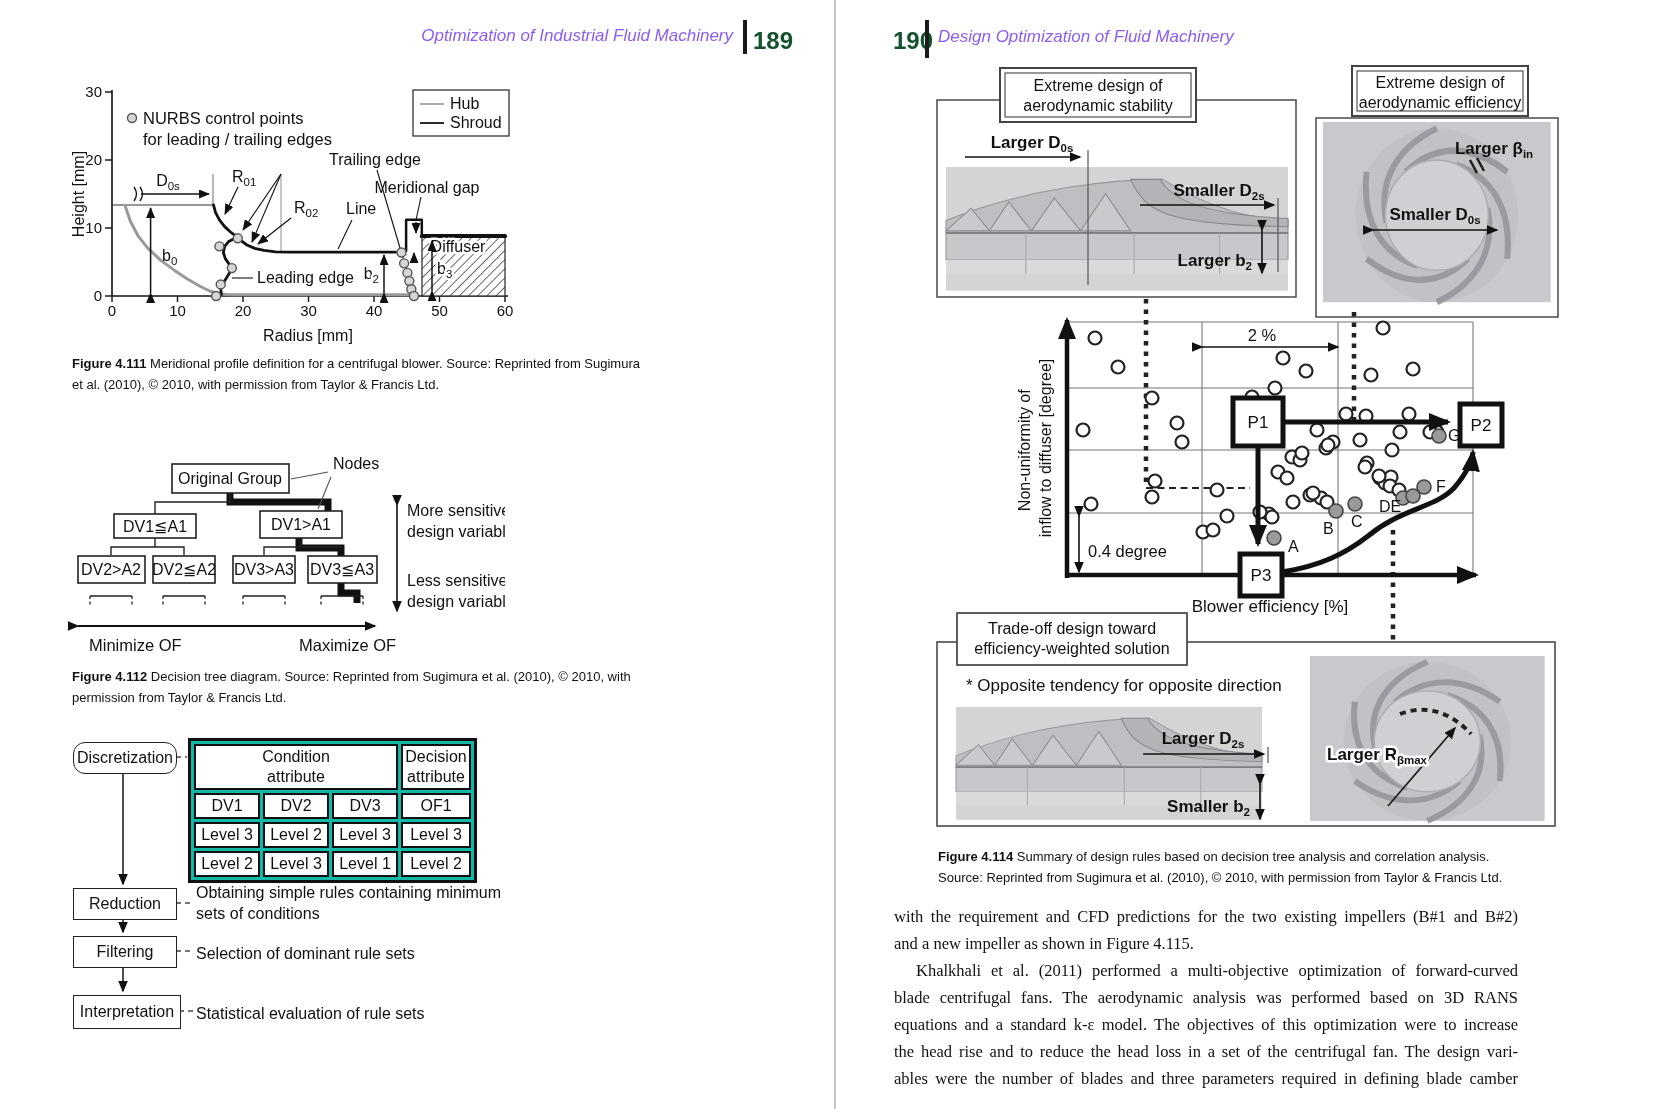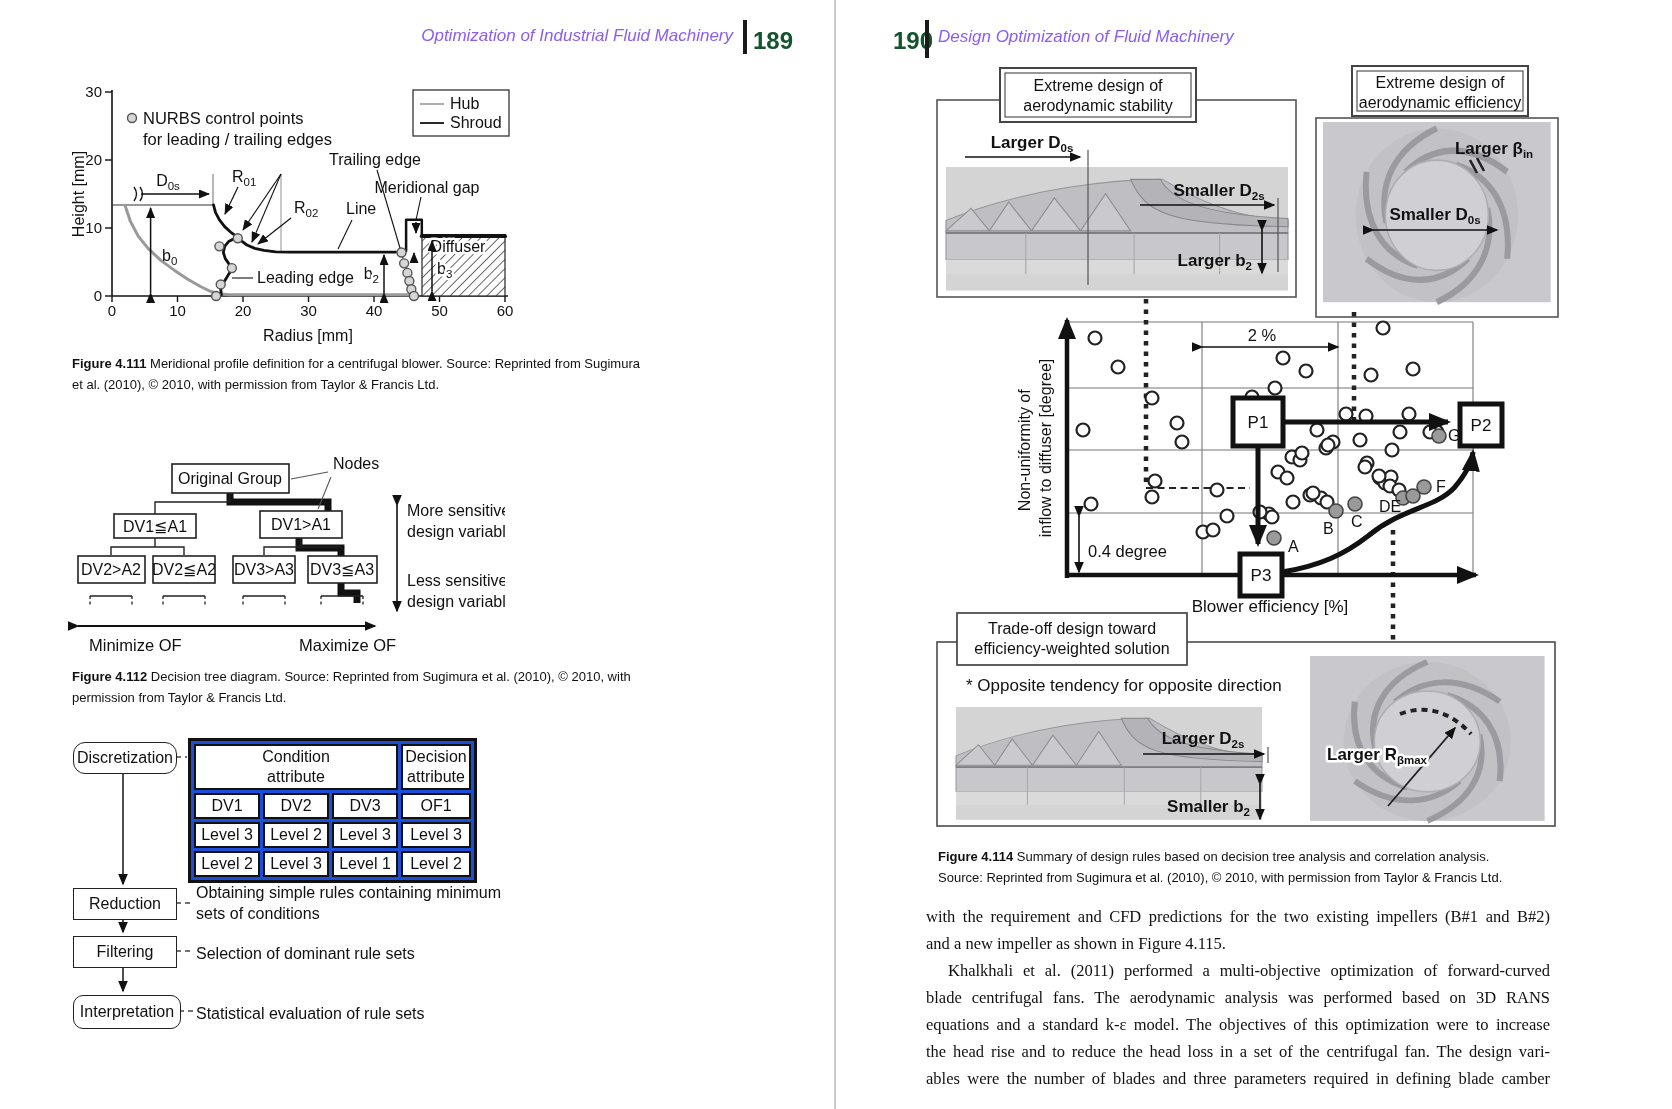--- a/index.html
+++ b/index.html
@@ -17,21 +17,21 @@
   .bodyline.noj{text-align-last:left;}
   .bodyline.ind{text-indent:22px;}
   svg text{fill:#111;} .t15{font-size:15px;} .t16{font-size:16px;} .t165{font-size:16.5px;} .t17{font-size:17px;}
   .bold{font-weight:bold;}
   .sub{font-size:11.5px;}
   .halo{paint-order:stroke;stroke:#ffffff;stroke-width:5px;stroke-linejoin:round;}
   
   .flowbox{position:absolute;border:1.6px solid #222;background:#fff;display:flex;align-items:center;justify-content:center;
            font-size:16px;}
   .flownote{position:absolute;font-size:16px;line-height:21px;}
-  .rst-table{position:absolute;border:3px solid #111;background:#1d4ed8;padding:3px;display:grid;
+  .rst-table{position:absolute;border:3px solid #111;background:#14b8a6;padding:3px;display:grid;
              grid-template-columns:66px 66px 66px 70px;grid-template-rows:46px 26px 26px 26px;gap:3px;}
   .rst-cell{border:2.5px solid #111;background:#fff;display:flex;flex-direction:column;align-items:center;justify-content:center;
             font-size:16px;line-height:20px;}
   .rst-span3{grid-column:1/4;}
 </style>
 </head>
 <body>
 
 <div id="page">
   <div class="gutter"></div>
@@ -282,21 +282,21 @@
     <div class="rst-cell">Level 1</div>
     <div class="rst-cell">Level 2</div>
   </div>
   <div class="flowbox" style="left:73px;top:888px;width:102px;height:30px;">Reduction</div>
   <div class="flownote" style="left:196px;top:882px;width:350px;">
     <div>Obtaining simple rules containing minimum</div>
     <div>sets of conditions</div>
   </div>
   <div class="flowbox" style="left:73px;top:936px;width:102px;height:30px;">Filtering</div>
   <div class="flownote" style="left:196px;top:943px;width:350px;">Selection of dominant rule sets</div>
-  <div class="flowbox" style="left:73px;top:995px;width:106px;height:32px;border-radius:10px;">Interpretation</div>
+  <div class="flowbox" style="left:73px;top:995px;width:106px;height:32px;">Interpretation</div>
   <div class="flownote" style="left:196px;top:1003px;width:350px;">Statistical evaluation of rule sets</div>
 
 
   <div class="abs hdr-page" style="left:893px;top:27px;">190</div>
   <div class="hdr-bar" style="left:925px;top:20px;height:38px;"></div>
   <div class="abs hdr-title" style="left:938px;top:27px;">Design Optimization of Fluid Machinery</div>
 
   <svg class="abs" style="left:930px;top:60px;" width="660" height="782">
     <defs>
       <marker id="ahs4" markerUnits="userSpaceOnUse" markerWidth="12" markerHeight="10" refX="10.5" refY="5" orient="auto">
@@ -485,21 +485,21 @@
     <path d="M470,654 C496,644 521,652 541,674" stroke="#222" stroke-width="4" stroke-dasharray="6,5" fill="none"></path>
     <line x1="458" y1="746" x2="525" y2="668" stroke="#222" stroke-width="1.8" marker-end="url(#ahs4)"></line>
     <text class="t17 bold halo" x="447" y="700" text-anchor="middle"><tspan>Larger R</tspan><tspan class="sub" dy="4">βmax</tspan></text>
   </svg>
 
   <div class="abs caption" style="left:938px;top:846px;width:600px;">
     <span class="figno">Figure 4.114</span><span>  Summary of design rules based on decision tree analysis and correlation analysis.</span><br>
     <span>Source: Reprinted from Sugimura et al. (2010), © 2010, with permission from Taylor &amp; Francis Ltd.</span>
   </div>
 
-  <div class="abs bodytext" style="left:926px;top:903px;width:624px;">
+  <div class="abs bodytext" style="left:894px;top:903px;width:624px;">
     <div class="bodyline">with the requirement and CFD predictions for the two existing impellers (B#1 and B#2)</div>
     <div class="bodyline noj">and a new impeller as shown in Figure 4.115.</div>
     <div class="bodyline ind">Khalkhali et al. (2011) performed a multi-objective optimization of forward-curved</div>
     <div class="bodyline">blade centrifugal fans. The aerodynamic analysis was performed based on 3D RANS</div>
     <div class="bodyline">equations and a standard k-ε model. The objectives of this optimization were to increase</div>
     <div class="bodyline">the head rise and to reduce the head loss in a set of the centrifugal fan. The design vari-</div>
     <div class="bodyline">ables were the number of blades and three parameters required in defining blade camber</div>
   </div>
 </div>
 

